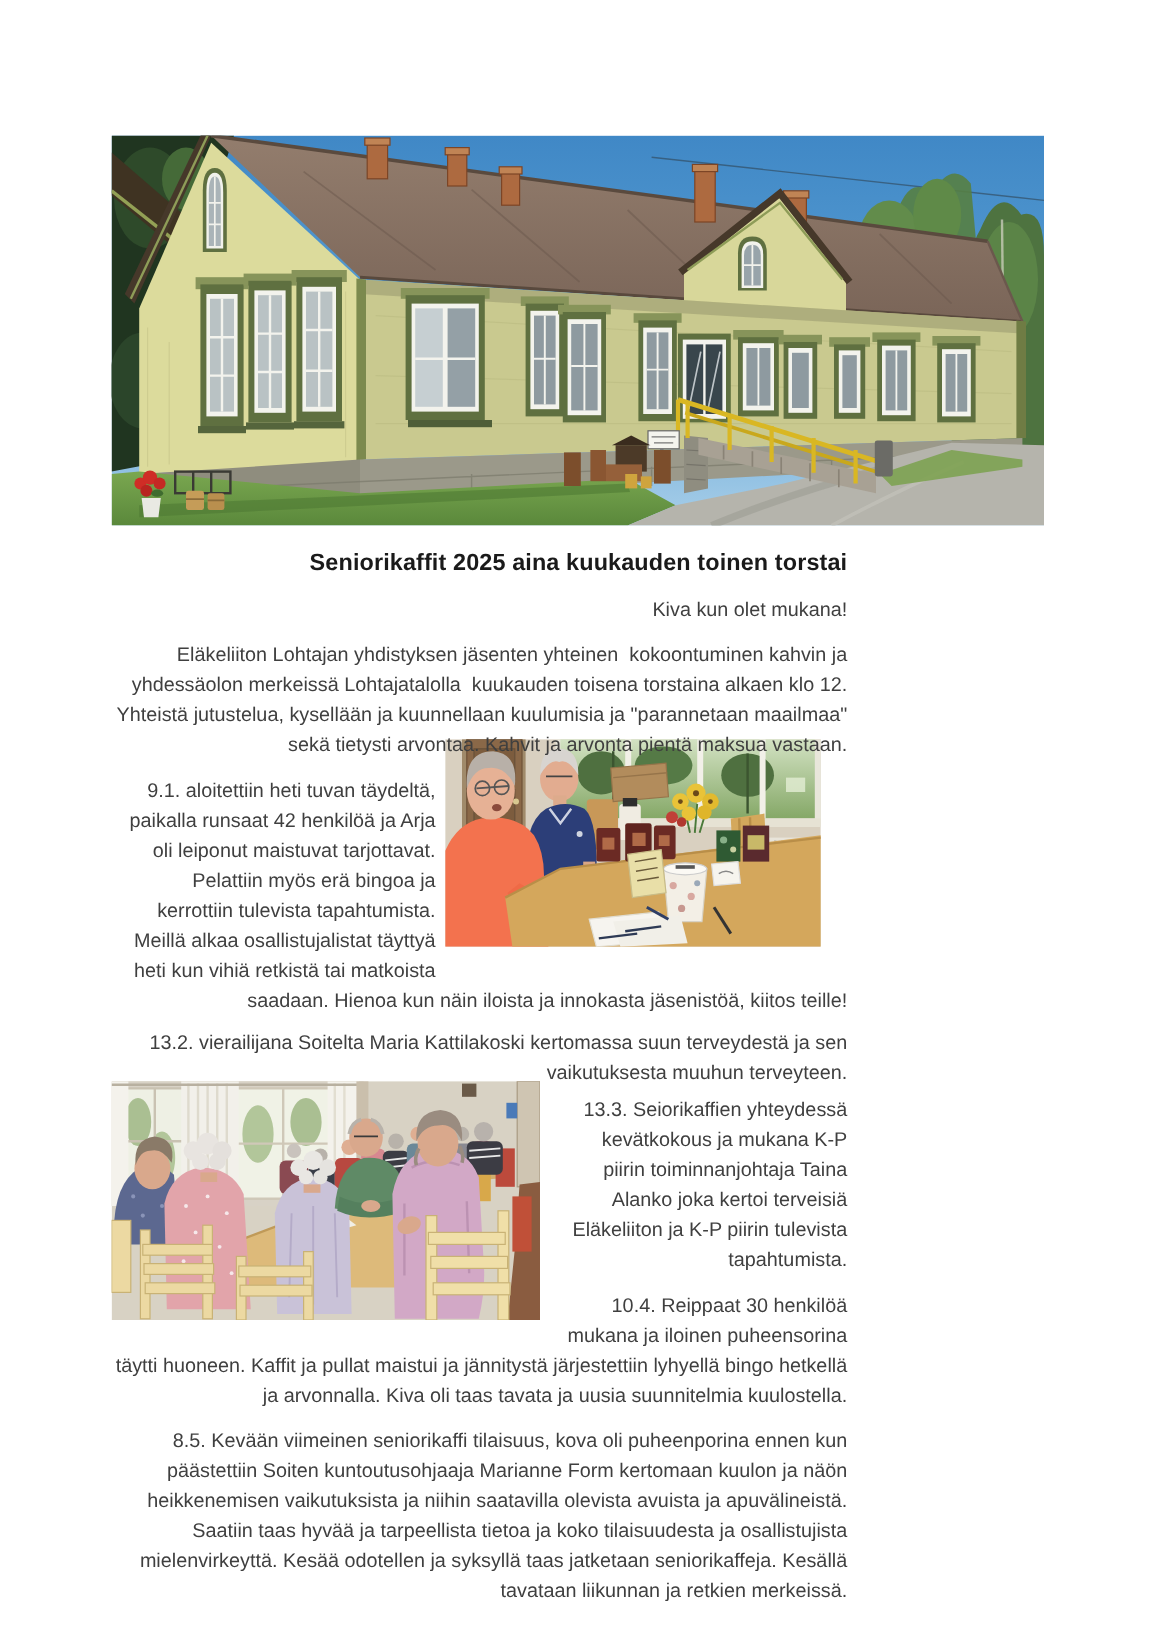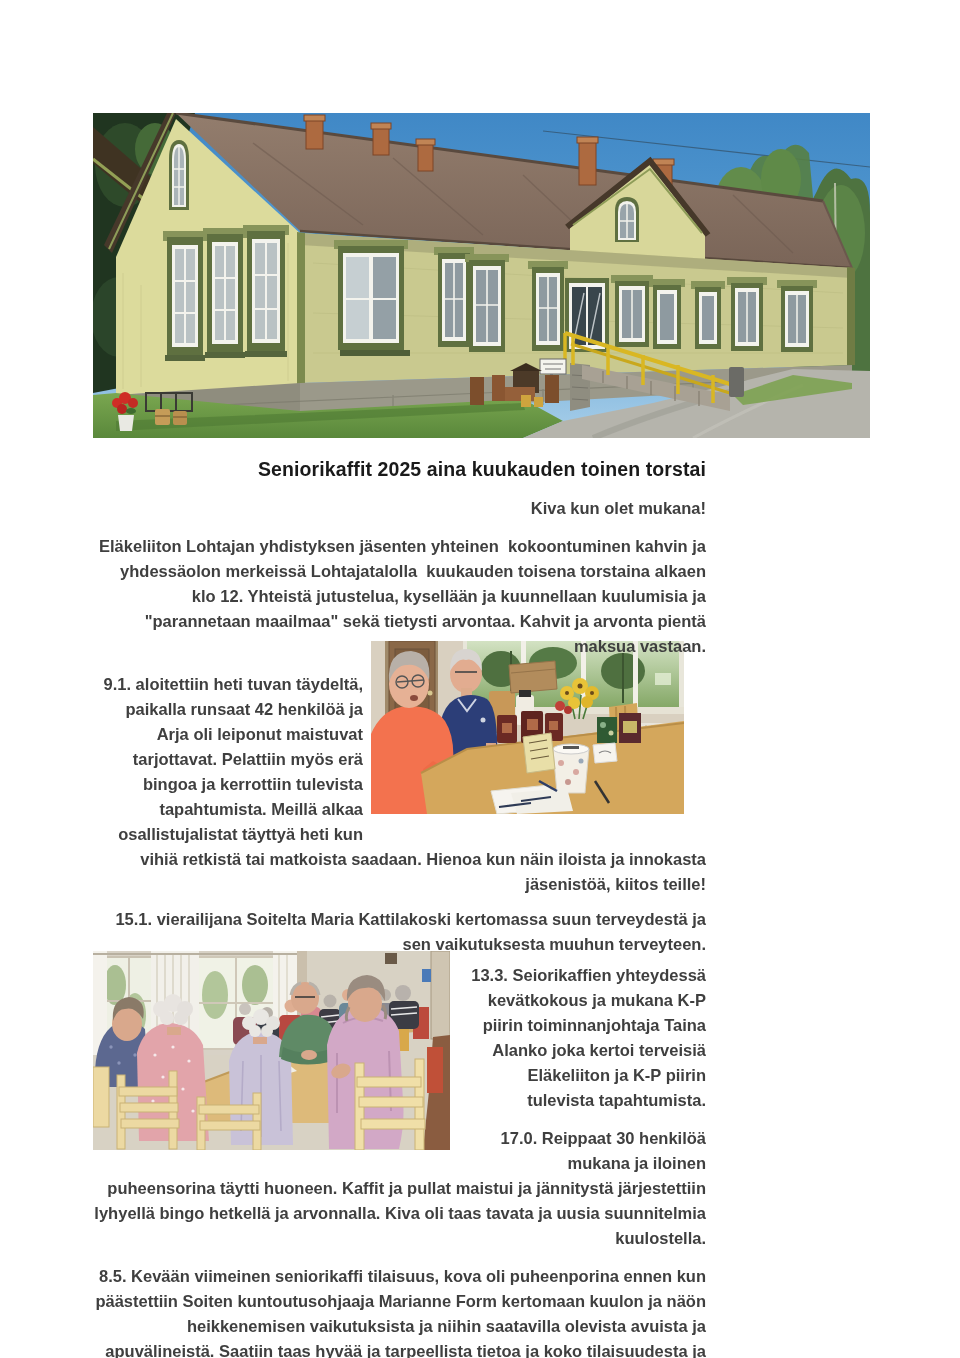--- a/index.html
+++ b/index.html
@@ -16,21 +16,20 @@
   .photo-building { width:777px; height:325px; }
   .photo-right { float:right; width:313px; height:173px; margin:-18px 22px 12px 8px; }
   .photo-left  { float:left; clear:left; width:357px; height:199px; margin:-6px 14px 10px 0; }
   h1 {
     font-size:19.5px; line-height:27px; margin:18px 0 0; color:#1a1a1a;
     font-weight:700; letter-spacing:.1px;
   }
   p {
     font-size:16.5px; line-height:25px; margin:13px 0 0;
     white-space:pre-wrap;
-    font-weight:bold;
   }
   p.tight { margin-top:10px; }
   p.snug  { margin-top:6px;padding-left:11px; }
   .clear { clear:both; }
 </style>
 </head>
 <body>
 
 <div class="content">
 
@@ -433,21 +432,21 @@
           <path d="M150,160 L180,156 M128,166 L160,162" stroke="#2e3a55" stroke-width="2"></path>
           <path d="M168,140 L186,150" stroke="#2e3e66" stroke-width="2.5"></path>
           <path d="M224,140 L238,162" stroke="#333" stroke-width="2.5"></path>
         </g>
       </g>
     </svg>
   </figure>
 
   <p>9.1. aloitettiin heti tuvan täydeltä, paikalla runsaat 42 henkilöä ja Arja oli leiponut maistuvat tarjottavat. Pelattiin myös erä bingoa ja kerrottiin tulevista tapahtumista. Meillä alkaa osallistujalistat täyttyä heti kun vihiä retkistä tai matkoista saadaan. Hienoa kun näin iloista ja innokasta jäsenistöä, kiitos teille!</p>
 
-  <p class="tight clear">15.1. vierailijana Soitelta Maria Kattilakoski kertomassa suun terveydestä ja sen vaikutuksesta muuhun terveyteen.</p>
+  <p class="tight clear">13.2. vierailijana Soitelta Maria Kattilakoski kertomassa suun terveydestä ja sen vaikutuksesta muuhun terveyteen.</p>
 
   <figure class="photo-left">
     <svg width="357" height="199" viewBox="0 0 357 199">
       <rect width="357" height="199" fill="#d8d2c4"></rect>
 
       <g>
         <rect x="0" y="0" width="210" height="104" fill="#d8d2c6"></rect>
         <rect x="12" y="6" width="48" height="90" fill="#eef0e4"></rect>
         <ellipse cx="22" cy="34" rx="11" ry="20" fill="#aabf92"></ellipse>
         <ellipse cx="42" cy="64" rx="11" ry="22" fill="#b2c69a"></ellipse>
@@ -589,17 +588,17 @@
           <rect x="264" y="126" width="64" height="10"></rect>
             <rect x="266" y="146" width="64" height="10"></rect>
             <rect x="268" y="168" width="64" height="10"></rect>
         </g>
       </g>
     </svg>
   </figure>
 
   <p class="snug">13.3. Seiorikaffien yhteydessä kevätkokous ja mukana K-P piirin toiminnanjohtaja Taina Alanko joka kertoi terveisiä Eläkeliiton ja K-P piirin tulevista tapahtumista.</p>
 
-  <p>17.0. Reippaat 30 henkilöä mukana ja iloinen puheensorina täytti huoneen. Kaffit ja pullat maistui ja jännitystä järjestettiin lyhyellä bingo hetkellä ja arvonnalla. Kiva oli taas tavata ja uusia suunnitelmia kuulostella.</p>
+  <p>10.4. Reippaat 30 henkilöä mukana ja iloinen puheensorina täytti huoneen. Kaffit ja pullat maistui ja jännitystä järjestettiin lyhyellä bingo hetkellä ja arvonnalla. Kiva oli taas tavata ja uusia suunnitelmia kuulostella.</p>
 
   <p class="clear">8.5. Kevään viimeinen seniorikaffi tilaisuus, kova oli puheenporina ennen kun päästettiin Soiten kuntoutusohjaaja Marianne Form kertomaan kuulon ja näön heikkenemisen vaikutuksista ja niihin saatavilla olevista avuista ja apuvälineistä. Saatiin taas hyvää ja tarpeellista tietoa ja koko tilaisuudesta ja osallistujista mielenvirkeyttä. Kesää odotellen ja syksyllä taas jatketaan seniorikaffeja. Kesällä tavataan liikunnan ja retkien merkeissä.</p>
 
 </div>
 
 </body></html>

